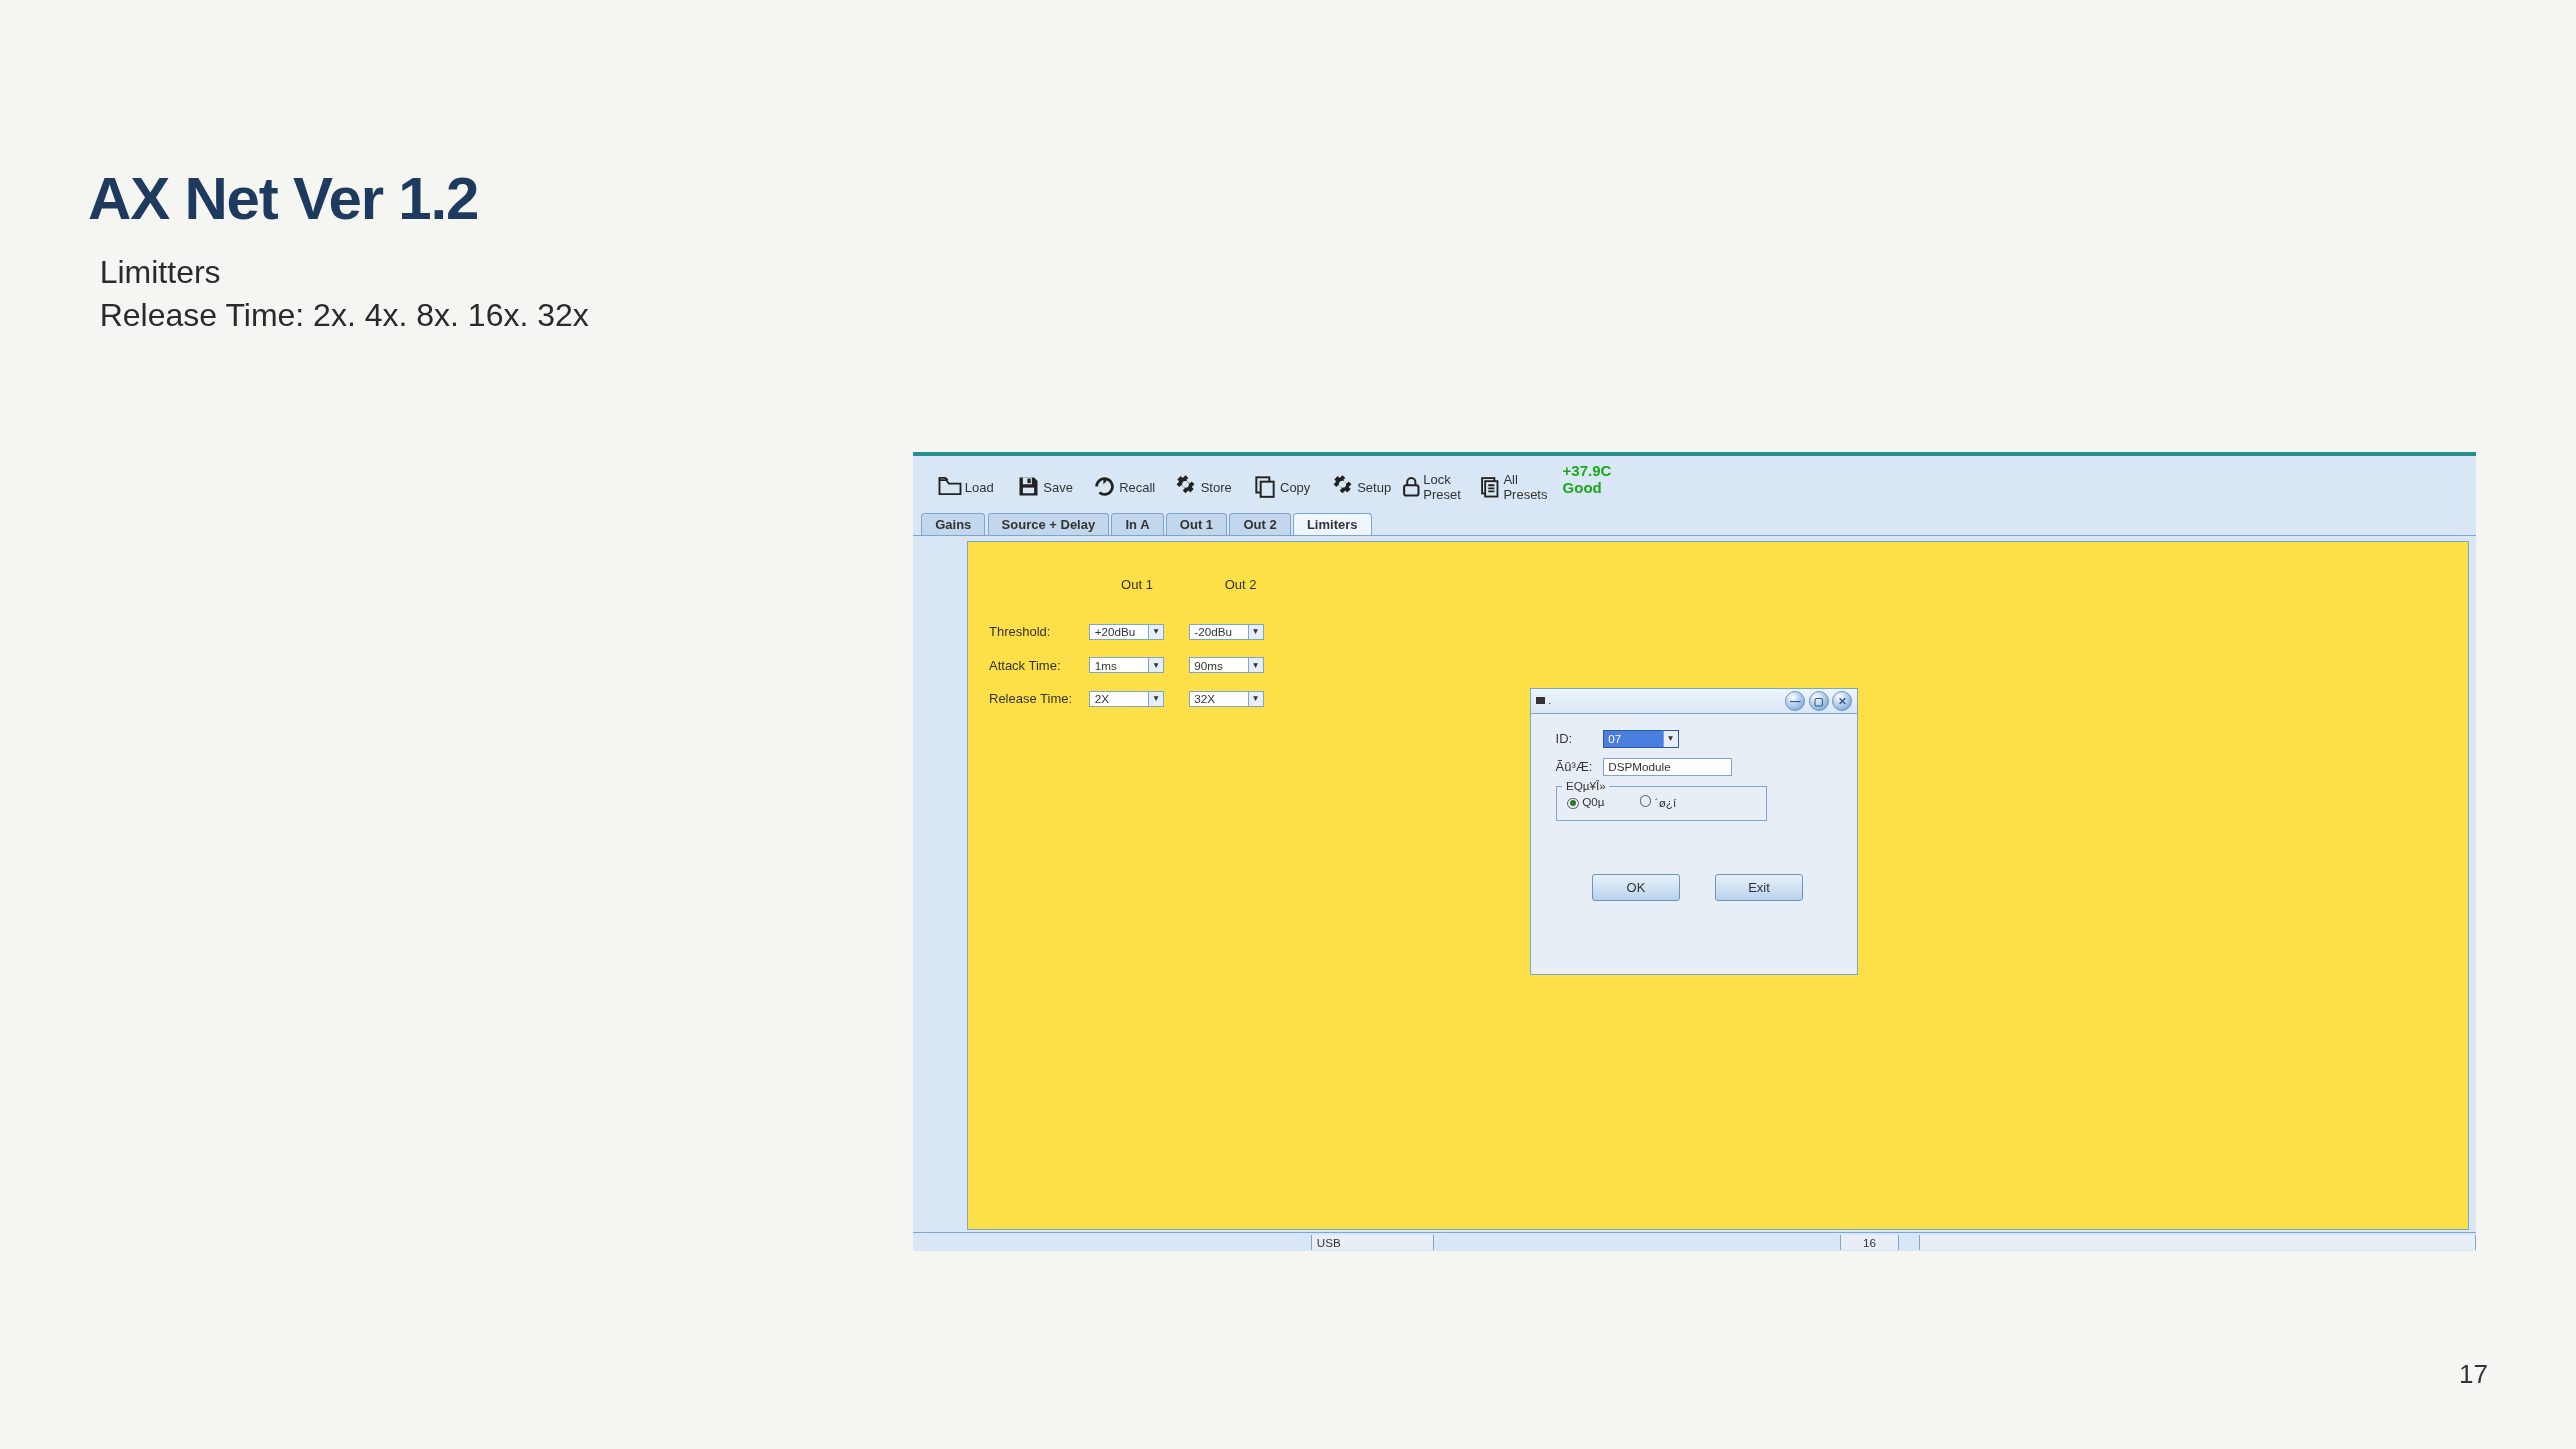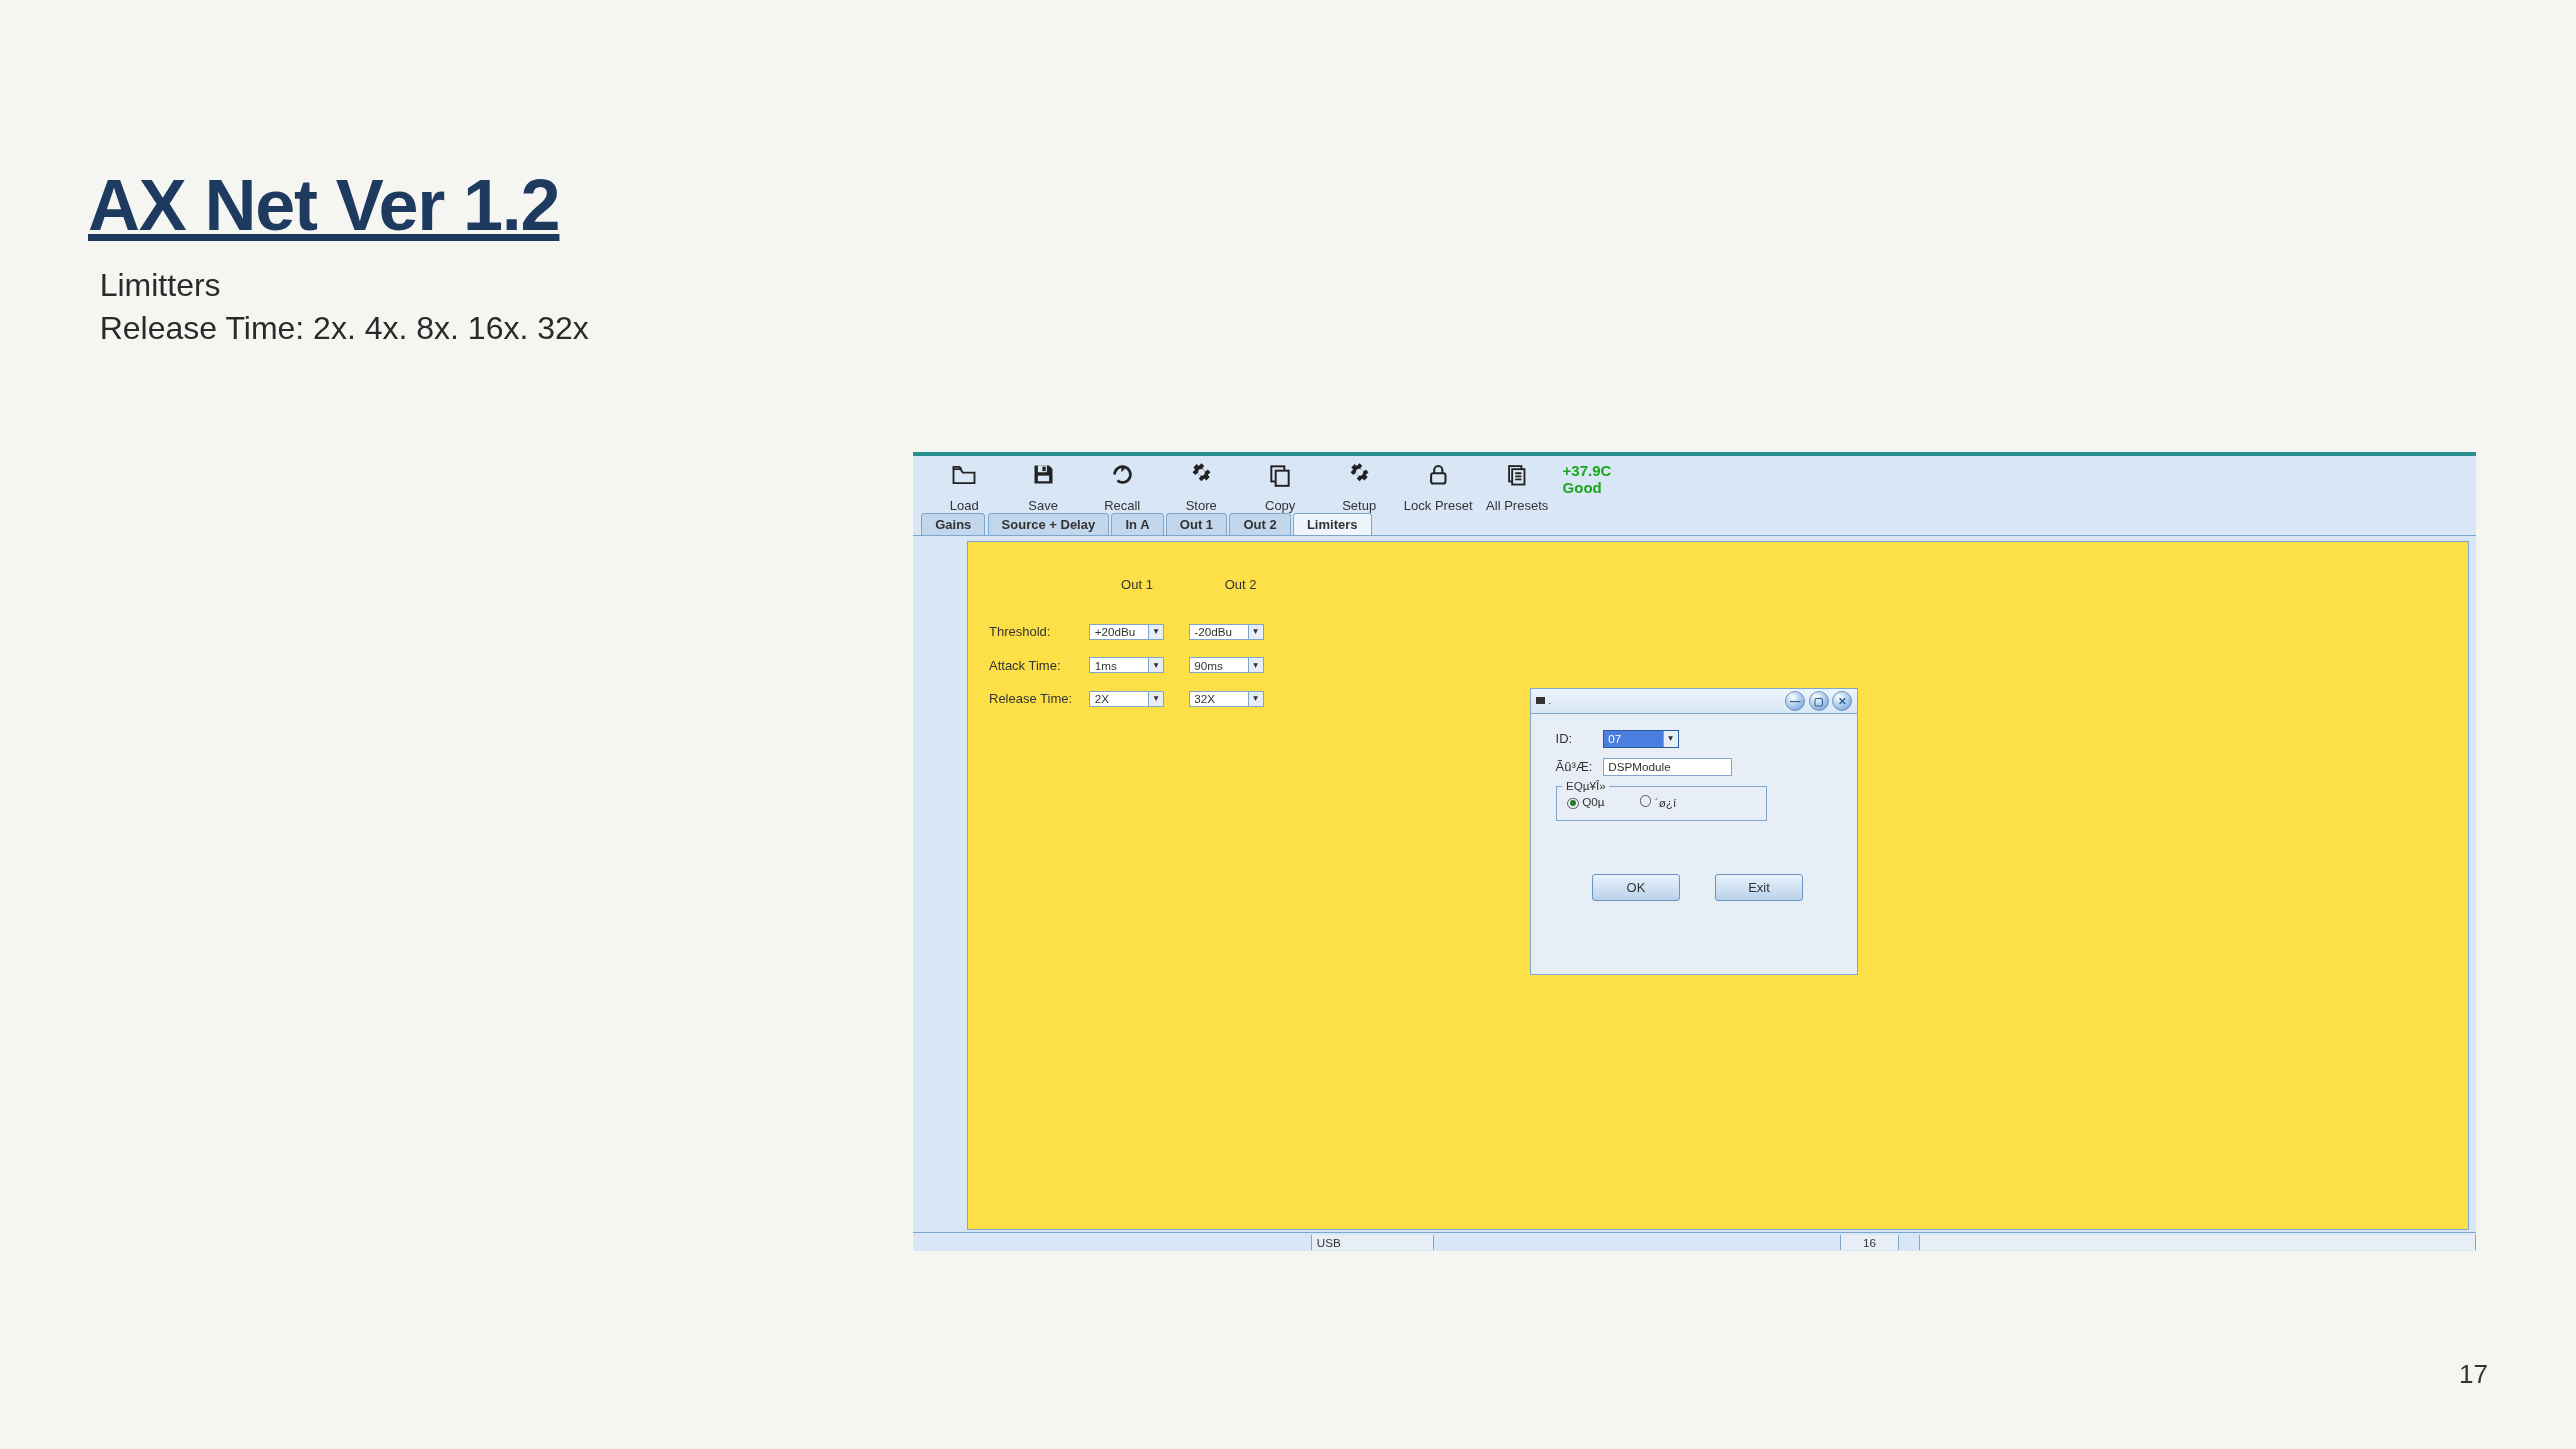--- a/index.html
+++ b/index.html
@@ -12,25 +12,24 @@
 
   .slide {
     position: absolute;
     inset: 0;
     padding: 164px 88px 59px 88px;
   }
 
   .title {
     font-family: "Segoe UI", Arial, sans-serif;
     font-weight: 700;
-    font-size: 72px;
+    font-size: 60px;
     color: #1e3a5f;
     letter-spacing: -1.2px;
     margin-bottom: 17.6px;
-    text-decoration: underline;
   }
 
   .desc {
     font-size: 32px;
     color: #2a2a2a;
     line-height: 1.35;
     margin-left: 11.7px;
   }
 
   .page-num {
@@ -56,23 +55,23 @@
   .toolbar {
     display: flex;
     align-items: flex-start;
     padding: 3.5px 11.7px 0 11.7px;
     height: 57px;
     gap: 0;
     background: #d9e6f5;
   }
   .tbtn {
     display: flex;
-    flex-direction: column;
+    flex-direction: row;
     align-items: center;
-    justify-content: space-between;
+    justify-content: center;
     width: 79px;
     height: 53px;
     cursor: pointer;
   }
   .tbtn .ticon {
     width: 30px; height: 30px;
     display: flex; align-items: center; justify-content: center;
     color: #222;
   }
   .tbtn .tlabel {

